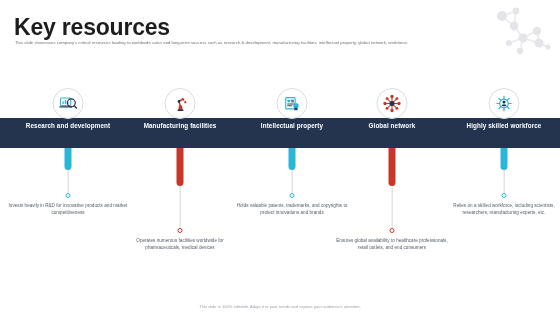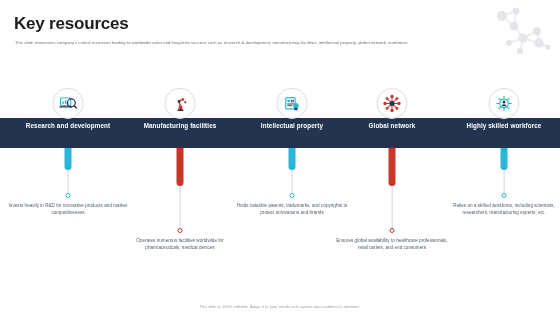--- a/index.html
+++ b/index.html
@@ -25,21 +25,21 @@
     height: 52px;
     opacity: 1;
     pointer-events: none;
   }
 
   
   .page-title {
     position: absolute;
     left: 14px;
     top: 14px;
-    font-size: 17px;
+    font-size: 23px;
     font-weight: bold;
     letter-spacing: -0.2px;
     color: #1d1d1d;
     margin: 0;
   }
   .page-subtitle {
     position: absolute;
     left: 15px;
     top: 40px;
     width: 520px;

